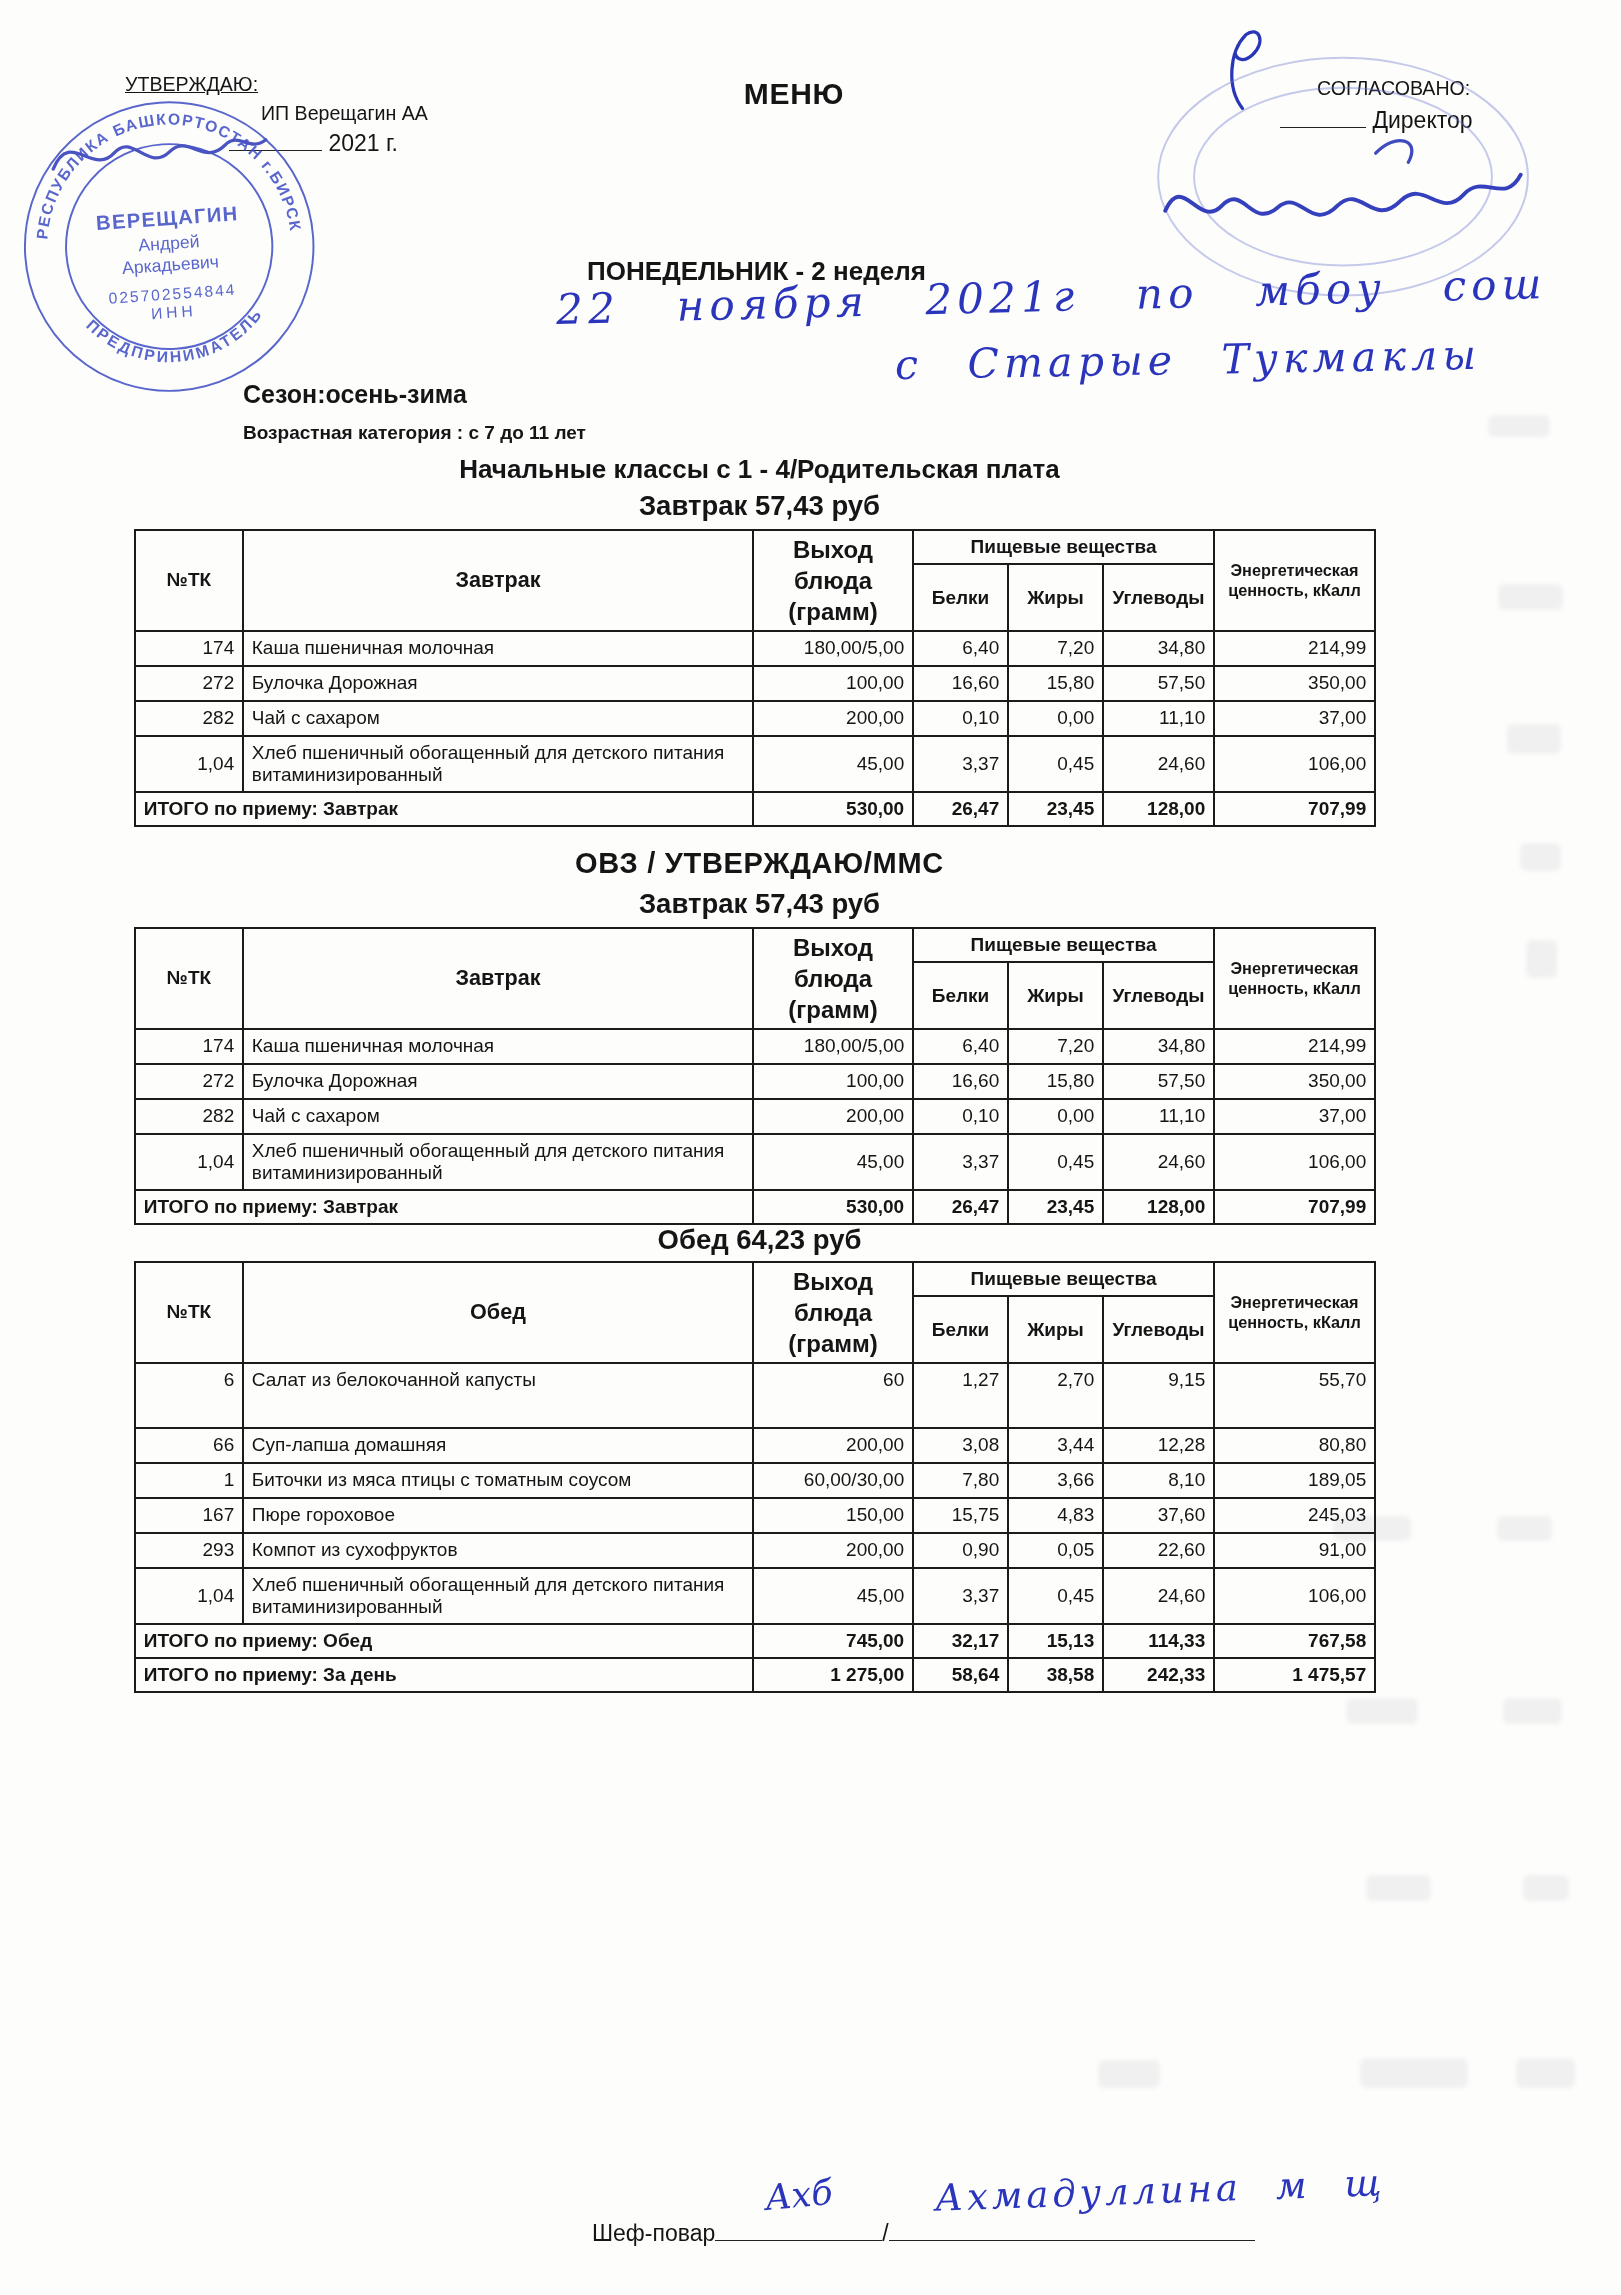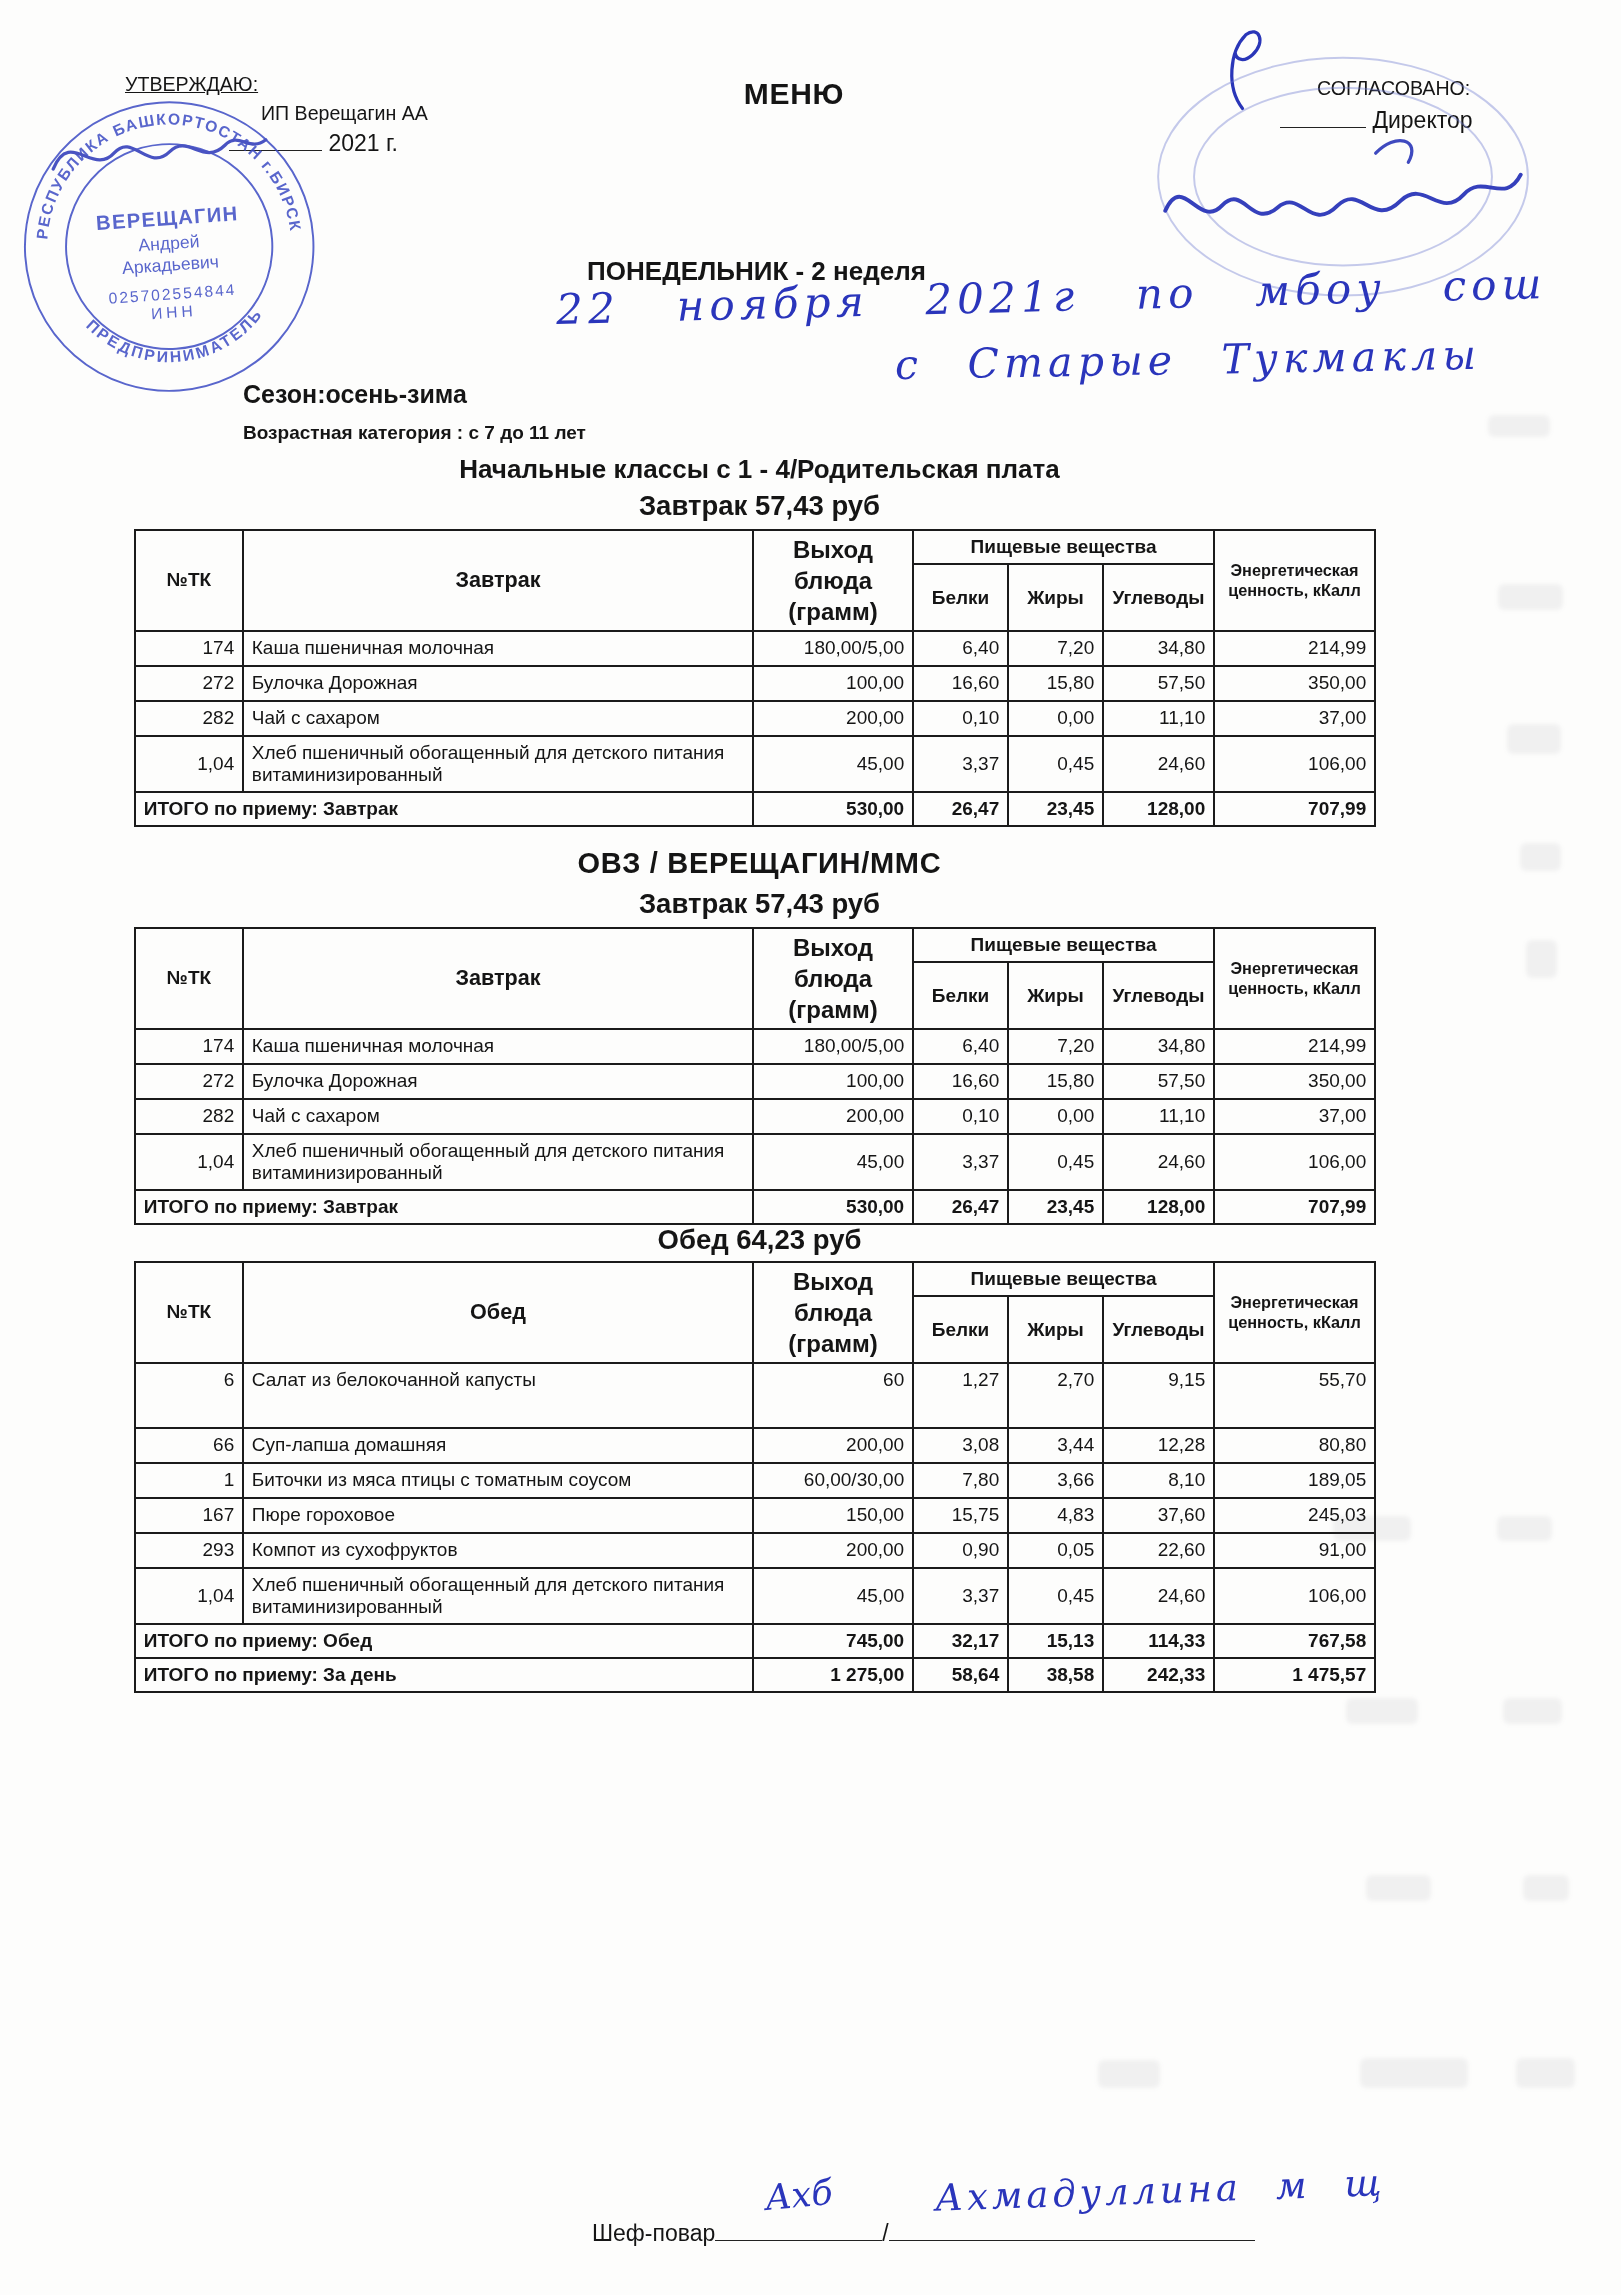--- a/index.html
+++ b/index.html
@@ -180,21 +180,21 @@
           <td class="r">530,00</td>
           <td class="r">26,47</td>
           <td class="r">23,45</td>
           <td class="r">128,00</td>
           <td class="c">707,99</td>
         </tr>
       </tbody>
     </table>
   </div>
 
-  <div class="cwrap t-ovz" style="top:847px;">ОВЗ / ВЕРЕЩАГИН/ММС</div>
+  <div class="cwrap t-ovz" style="top:847px;">ОВЗ / УТВЕРЖДАЮ/ММС</div>
   <div class="cwrap t-price" style="top:888px;">Завтрак 57,43 руб</div>
 
   <div class="abs" style="left:134px; top:927px;">
     <table class="menu-table">
       <colgroup>
           <col style="width:108px">
           <col style="width:510px">
           <col style="width:160px">
           <col style="width:95px">
           <col style="width:95px">

